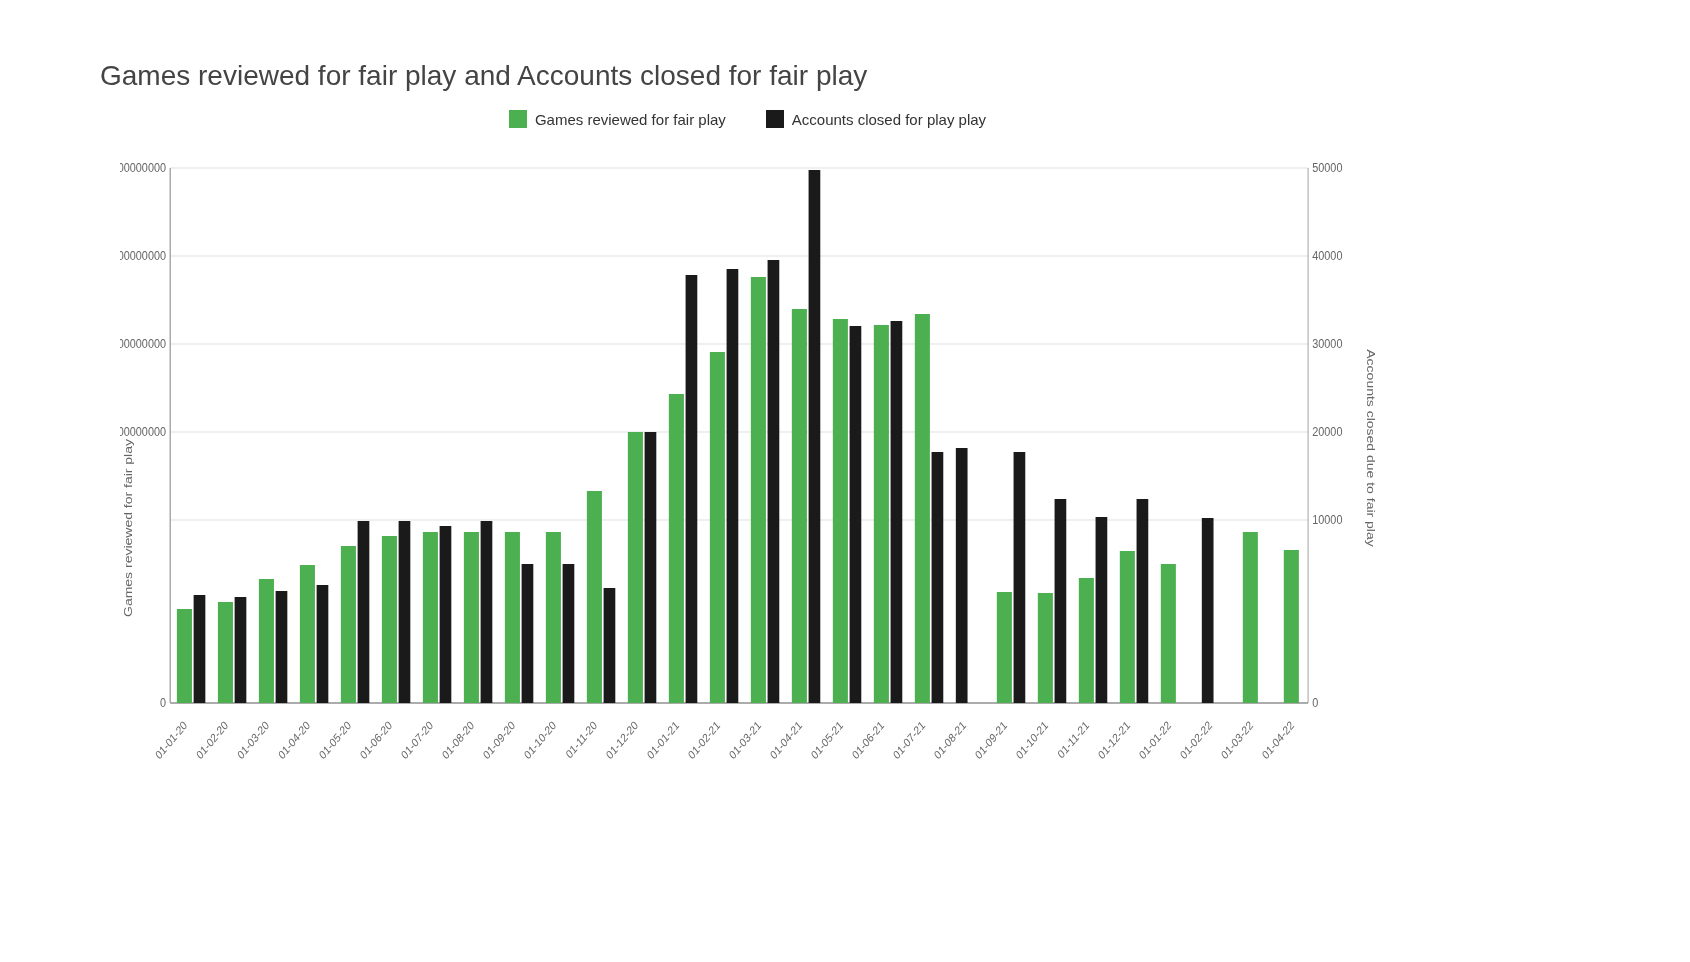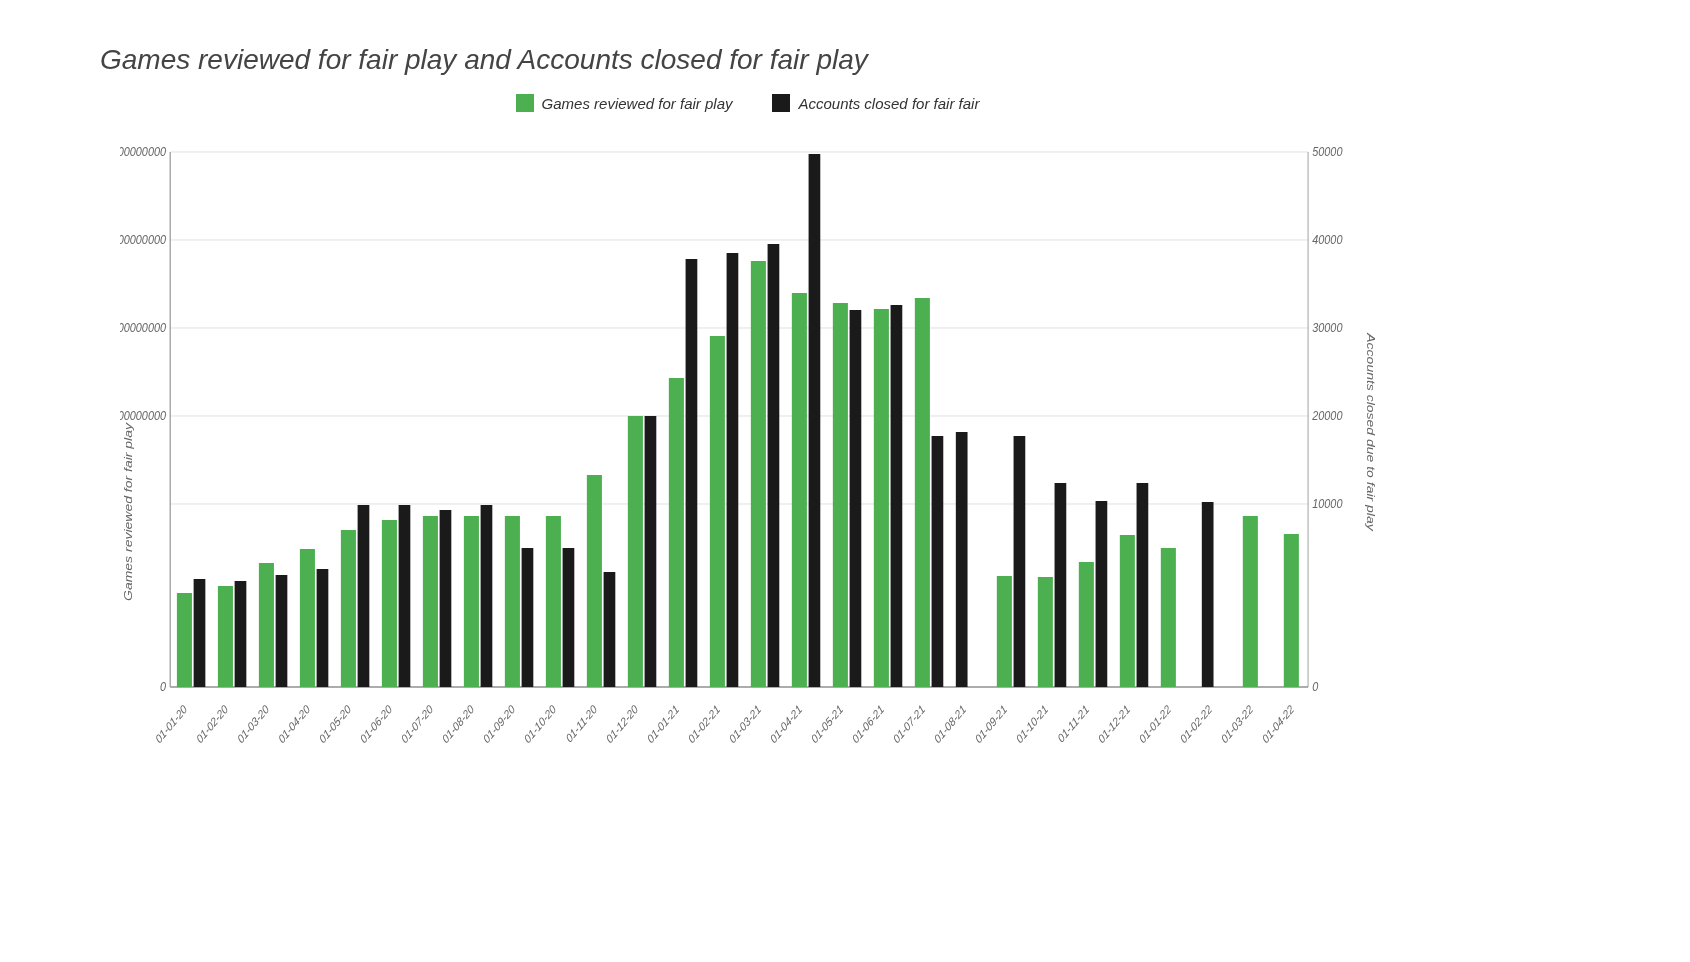--- a/index.html
+++ b/index.html
@@ -6,23 +6,22 @@
     body {
       background: #ffffff;
       font-family: 'Arial', sans-serif;
       width: 1690px;
       height: 962px;
       overflow: hidden;
     }
     .chart-container {
       width: 1535px;
       height: 962px;
-      padding: 44px 80px 40px 40px;
+      padding: 60px 80px 40px 40px;
       position: relative;
-      font-style: italic;
     }
     .chart-title {
       font-size: 28px;
       color: #444;
       font-weight: 400;
       margin-bottom: 18px;
       margin-left: 60px;
     }
     .legend {
       display: flex;
@@ -59,21 +58,21 @@
 <div class="chart-container">
   <div class="chart-title">Games reviewed for fair play and Accounts closed for fair play</div>
 
   <div class="legend">
     <div class="legend-item">
       <div class="legend-swatch" style="background:#4caf50;"></div>
       <span>Games reviewed for fair play</span>
     </div>
     <div class="legend-item">
       <div class="legend-swatch" style="background:#1a1a1a;"></div>
-      <span>Accounts closed for fair fair</span>
+      <span>Accounts closed for play play</span>
     </div>
   </div>
 
   <div class="chart-area">
     <svg class="main-chart" viewBox="0 0 1500 700" preserveAspectRatio="none">
 
       <line x1="60" y1="20" x2="1420" y2="20" stroke="#ddd" stroke-width="1"></line>
       <line x1="60" y1="108" x2="1420" y2="108" stroke="#ddd" stroke-width="1"></line>
       <line x1="60" y1="196" x2="1420" y2="196" stroke="#ddd" stroke-width="1"></line>
       <line x1="60" y1="284" x2="1420" y2="284" stroke="#ddd" stroke-width="1"></line>

